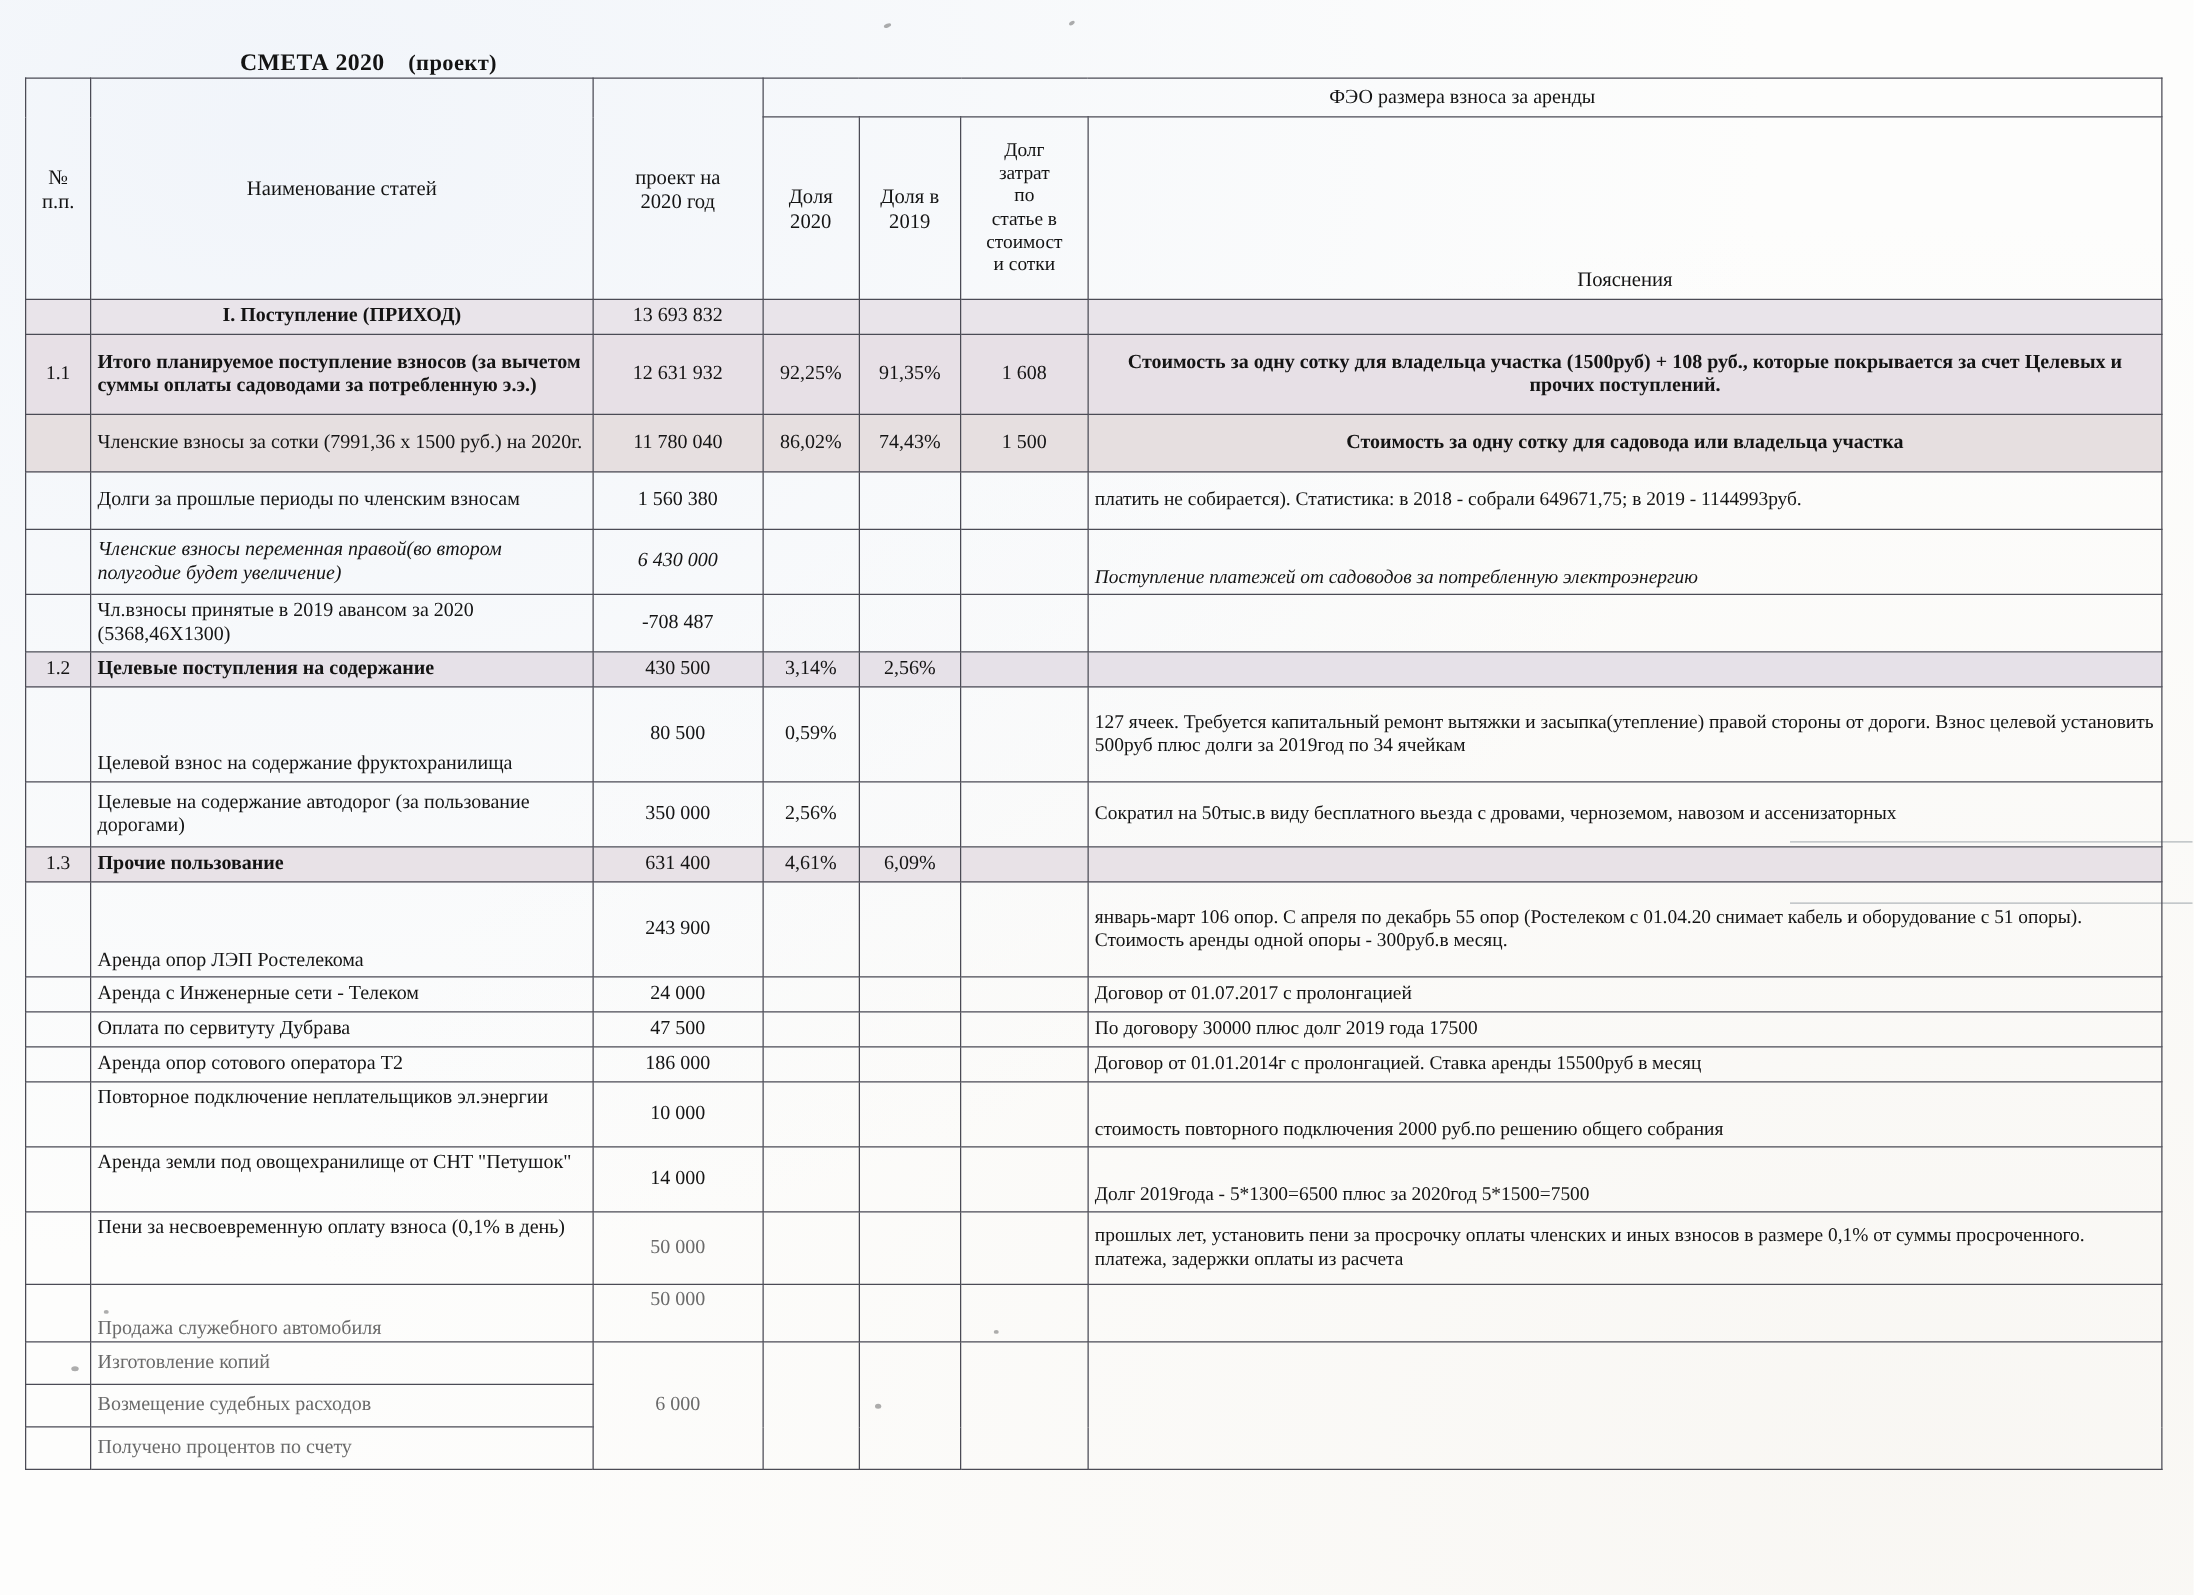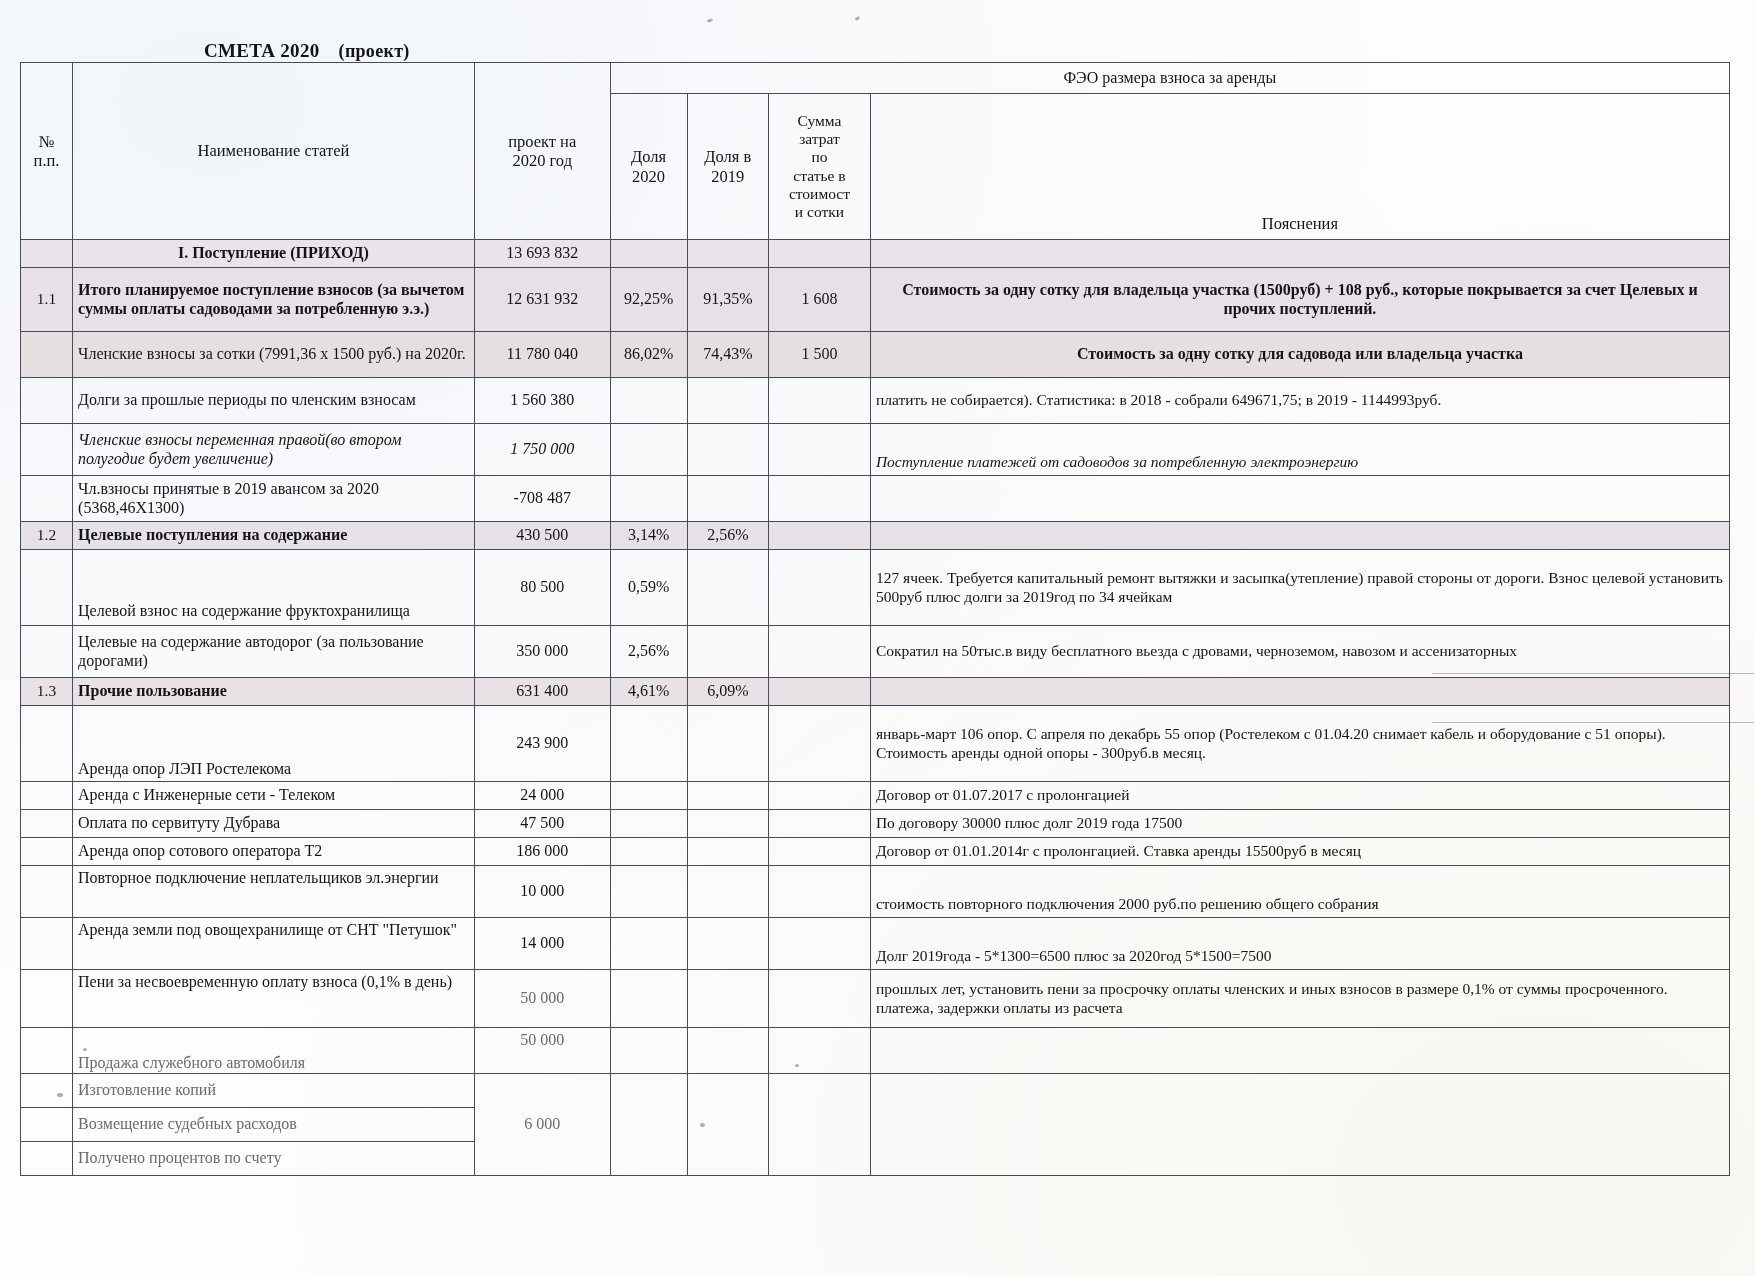--- a/index.html
+++ b/index.html
@@ -21,21 +21,21 @@
     position: absolute;
     inset: 0;
     background:
       radial-gradient(ellipse at 12% 8%, rgba(240,244,250,0.9) 0%, rgba(255,255,255,0) 55%),
       radial-gradient(ellipse at 88% 92%, rgba(248,246,242,0.9) 0%, rgba(255,255,255,0) 60%),
       #fdfdfc;
   }
 
   .doc-title {
     position: absolute;
-    left: 204px;
+    left: 192px;
     top: 40px;
     font-size: 19px;
     font-weight: bold;
     letter-spacing: 0.3px;
     white-space: nowrap;
   }
   .doc-title .sub {
     font-weight: bold;
     font-size: 18px;
   }
@@ -184,21 +184,21 @@
       <tr class="hdr-tall">
         <td class="hdr-cell">
           <div>Доля</div>
           <div>2020</div>
         </td>
         <td class="hdr-cell plain">
           <div>Доля в</div>
           <div>2019</div>
         </td>
         <td class="hdr-cell hdr-sum">
-          <div>Сумма</div>
+          <div>Долг</div>
           <div>затрат</div>
           <div>по</div>
           <div>статье в</div>
           <div>стоимост</div>
           <div>и сотки</div>
         </td>
         <td class="hdr-cell" style="vertical-align:bottom;padding-bottom:6px;">
           <span>Пояснения</span>
         </td>
       </tr>
@@ -239,21 +239,21 @@
         <td class="num">1 560 380</td>
         <td class="pct"></td>
         <td class="pct"></td>
         <td class="num"></td>
         <td class="note">платить не собирается). Статистика: в 2018 - собрали 649671,75; в 2019 - 1144993руб.</td>
       </tr>
 
       <tr class="rh-52">
         <td class="idx"></td>
         <td class="name it">Членские взносы переменная правой(во втором полугодие будет увеличение)</td>
-        <td class="num it">1 750 000</td>
+        <td class="num it">6 430 000</td>
         <td class="pct"></td>
         <td class="pct"></td>
         <td class="num"></td>
         <td class="note it" style="vertical-align:bottom;padding-bottom:4px;">Поступление платежей от садоводов за потребленную электроэнергию</td>
       </tr>
 
       <tr class="rh-46">
         <td class="idx"></td>
         <td class="name">Чл.взносы принятые в 2019 авансом за 2020 (5368,46Х1300)</td>
         <td class="num">-708 487</td>

